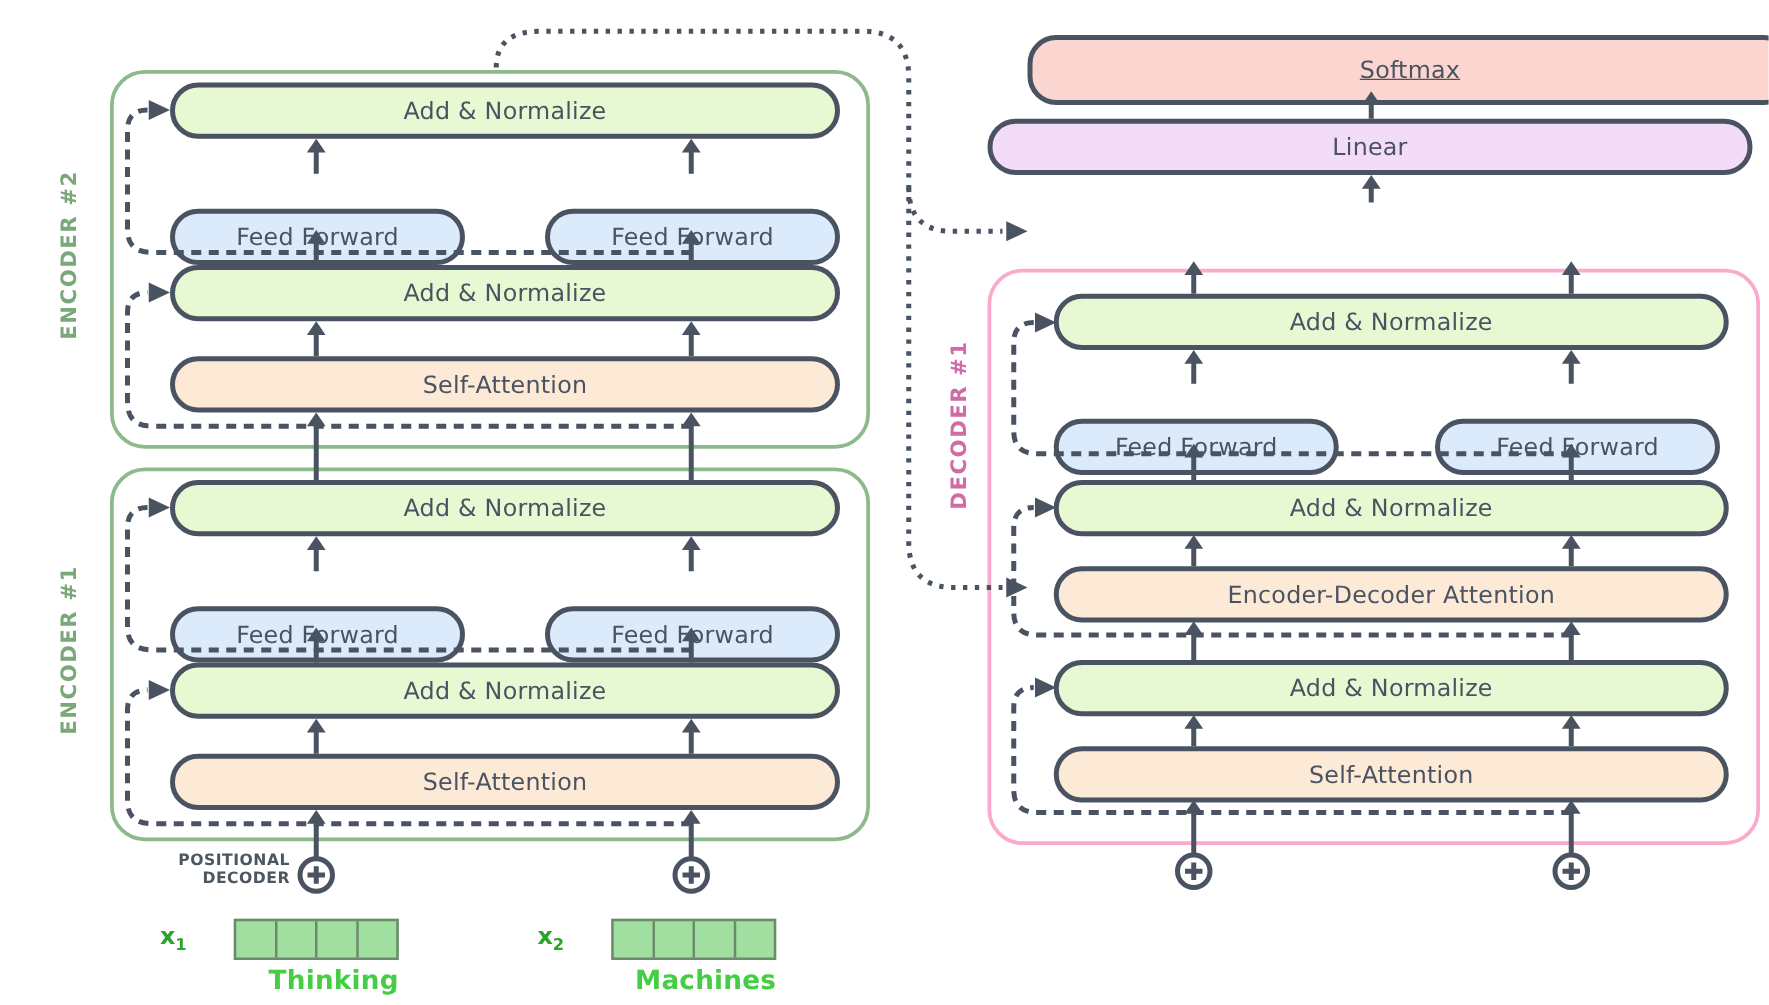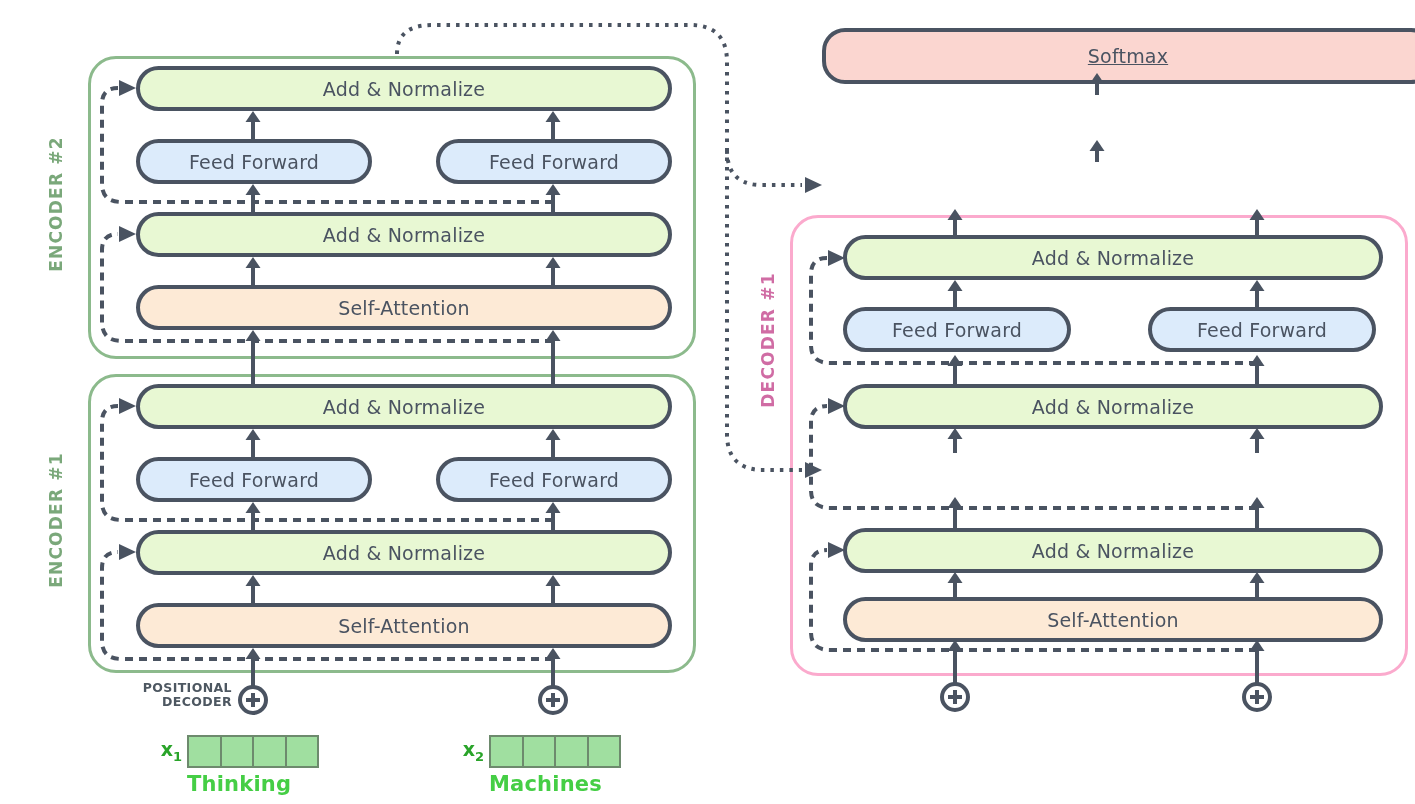--- a/index.html
+++ b/index.html
@@ -10,52 +10,52 @@
   #wires{position:absolute;left:0;top:0;z-index:3;pointer-events:none;}
   .outer{position:absolute;border-radius:28px;background:transparent;z-index:1;}
   .enc-box{border:3px solid var(--c-encoder_border);}
   .dec-box{border:3px solid var(--c-decoder_border);}
   .pill{
     position:absolute;z-index:2;display:flex;align-items:center;justify-content:center;
     border:4px solid var(--c-outline);border-radius:23px;
     font-size:19px;color:var(--c-outline);letter-spacing:.2px;
   }
   .fill-green{background:var(--c-add_norm_fill);text-align:center;}
-  .fill-blue{background:var(--c-feed_forward_fill);}
+  .fill-blue{background:var(--c-feed_forward_fill);margin-top:28px;}
   .fill-peach{background:var(--c-attention_fill);}
   .fill-salmon{background:var(--c-softmax_fill);}
   .fill-lilac{background:var(--c-linear_fill);}
   .dec2-pill{
     position:absolute;z-index:2;display:flex;align-items:center;justify-content:center;
     background:#ffffff;border:3.5px solid var(--c-decoder_border);border-radius:23px;
     color:var(--c-decoder_label);font-size:19px;font-weight:600;letter-spacing:1.5px;
   }
   .vlabel{
     position:absolute;z-index:2;text-align:center;transform:rotate(-90deg);
     font-size:17px;font-weight:700;letter-spacing:1.2px;white-space:nowrap;
   }
   .enc-label{color:var(--c-encoder_label);}
   .dec-label{color:var(--c-decoder_label);}
   .posenc{
     position:absolute;z-index:2;text-align:right;color:#4d5761;
     font-size:12.5px;font-weight:700;letter-spacing:.4px;line-height:1.12;
   }
   .xsym{
-    position:absolute;z-index:2;text-align:right;font-weight:700;font-size:19px;
+    position:absolute;z-index:2;text-align:left;font-weight:700;font-size:19px;
     color:var(--c-x_label_text);
   }
   .xsym sub{font-size:13px;}
   .vec{
     position:absolute;z-index:2;display:flex;height:33px;width:132px;
     border:2px solid var(--c-embedding_border);box-sizing:border-box;background:var(--c-embedding_fill);
   }
   .vec .cell{flex:1;border-left:2px solid var(--c-embedding_border);}
   .vec .cell:first-child{border-left:none;}
   .word{
-    position:absolute;z-index:2;width:132px;text-align:left;
+    position:absolute;z-index:2;width:132px;text-align:right;
     font-size:21px;font-weight:700;color:var(--c-word_text);letter-spacing:.2px;
   }
 </style>
 </head>
 <body>
 
 <div id="canvas">
 
   <div class="outer enc-box" style="left:88px;top:56px;width:602px;height:297px;"></div>
   <div class="vlabel enc-label" style="left:-73px;top:193px;width:260px;height:22px;">ENCODER #2</div>
@@ -92,29 +92,31 @@
   <div class="xsym" style="left:430px;top:738px;width:54px;"><span>x</span><sub>2</sub></div>
   <div class="vec" style="left:489px;top:735px;">
       <div class="cell"></div>
       <div class="cell"></div>
       <div class="cell"></div>
       <div class="cell"></div>
     </div>
   <div class="word" style="left:489px;top:772px;">Machines</div>
 
   <div class="pill fill-salmon" style="left:822px;top:28px;width:612px;height:56px;box-sizing:border-box;text-decoration:underline;">Softmax</div>
+  <div class="pill fill-lilac" style="left:790px;top:95px;width:612px;height:45px;box-sizing:border-box;">Linear</div>
 
 
   <div class="outer dec-box" style="left:790px;top:215px;width:612px;height:455px;"></div>
   <div class="vlabel dec-label" style="left:639px;top:329px;width:260px;height:22px;">DECODER #1</div>
 
   <div class="pill fill-green" style="left:843px;top:235px;width:540px;height:45px;box-sizing:border-box;">Add &amp; Normalize</div>
   <div class="pill fill-blue" style="left:843px;top:307px;width:228px;height:45px;box-sizing:border-box;">Feed Forward</div>
   <div class="pill fill-blue" style="left:1148px;top:307px;width:228px;height:45px;box-sizing:border-box;">Feed Forward</div>
   <div class="pill fill-green" style="left:843px;top:384px;width:540px;height:45px;box-sizing:border-box;">Add &amp; Normalize</div>
+  <div class="pill fill-peach" style="left:843px;top:453px;width:540px;height:45px;box-sizing:border-box;">Encoder-Decoder Attention</div>
   <div class="pill fill-green" style="left:843px;top:528px;width:540px;height:45px;box-sizing:border-box;">Add &amp; Normalize</div>
   <div class="pill fill-peach" style="left:843px;top:597px;width:540px;height:45px;box-sizing:border-box;">Self-Attention</div>
 
   <svg id="wires" width="1415" height="804" viewBox="0 0 1415 804">
       <line x1="253" y1="139" x2="253" y2="120" stroke="#4a5361" stroke-width="4"></line>
       <polygon points="245.5,122 260.5,122 253,111" fill="#4a5361"></polygon>
       <line x1="553" y1="139" x2="553" y2="120" stroke="#4a5361" stroke-width="4"></line>
       <polygon points="545.5,122 560.5,122 553,111" fill="#4a5361"></polygon>
       <line x1="253" y1="212" x2="253" y2="193" stroke="#4a5361" stroke-width="4"></line>
       <polygon points="245.5,195 260.5,195 253,184" fill="#4a5361"></polygon>

